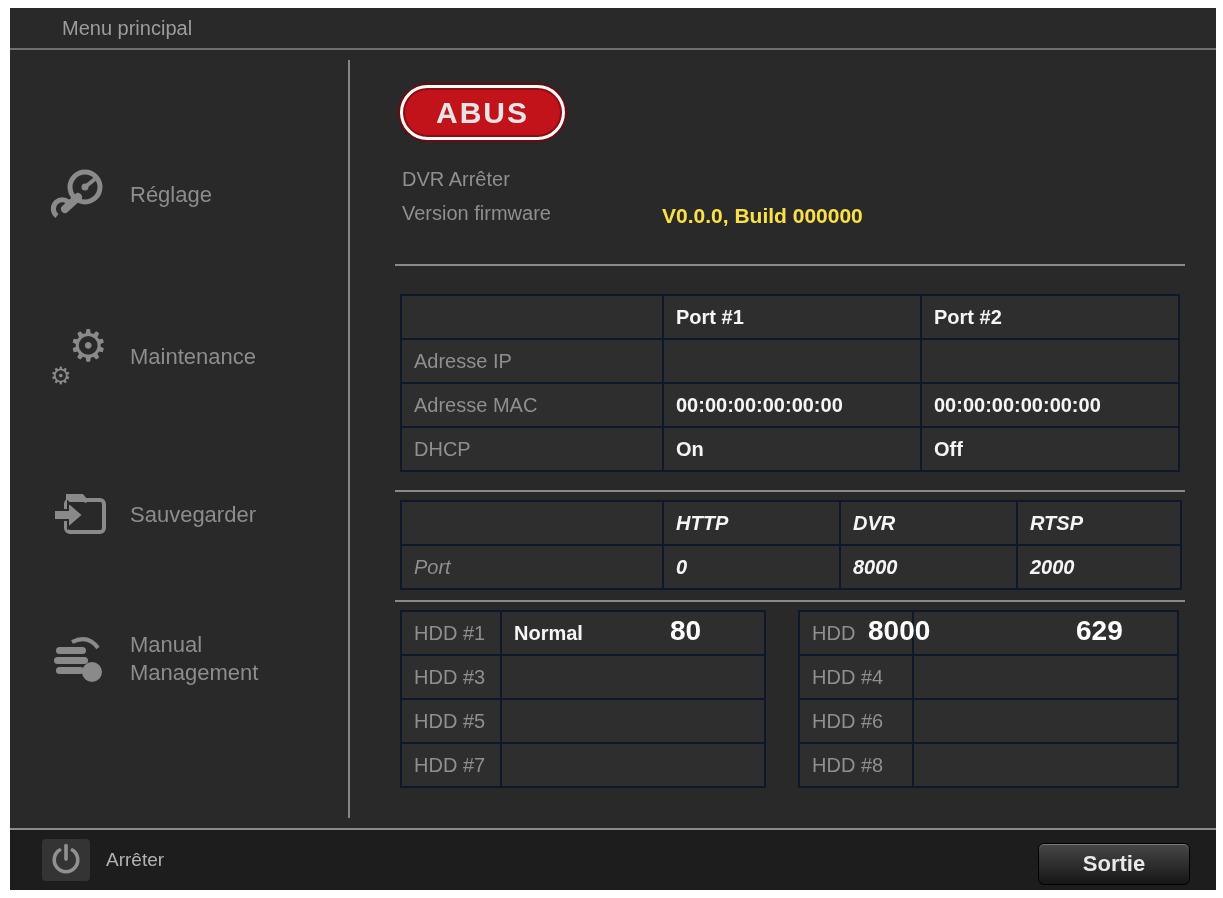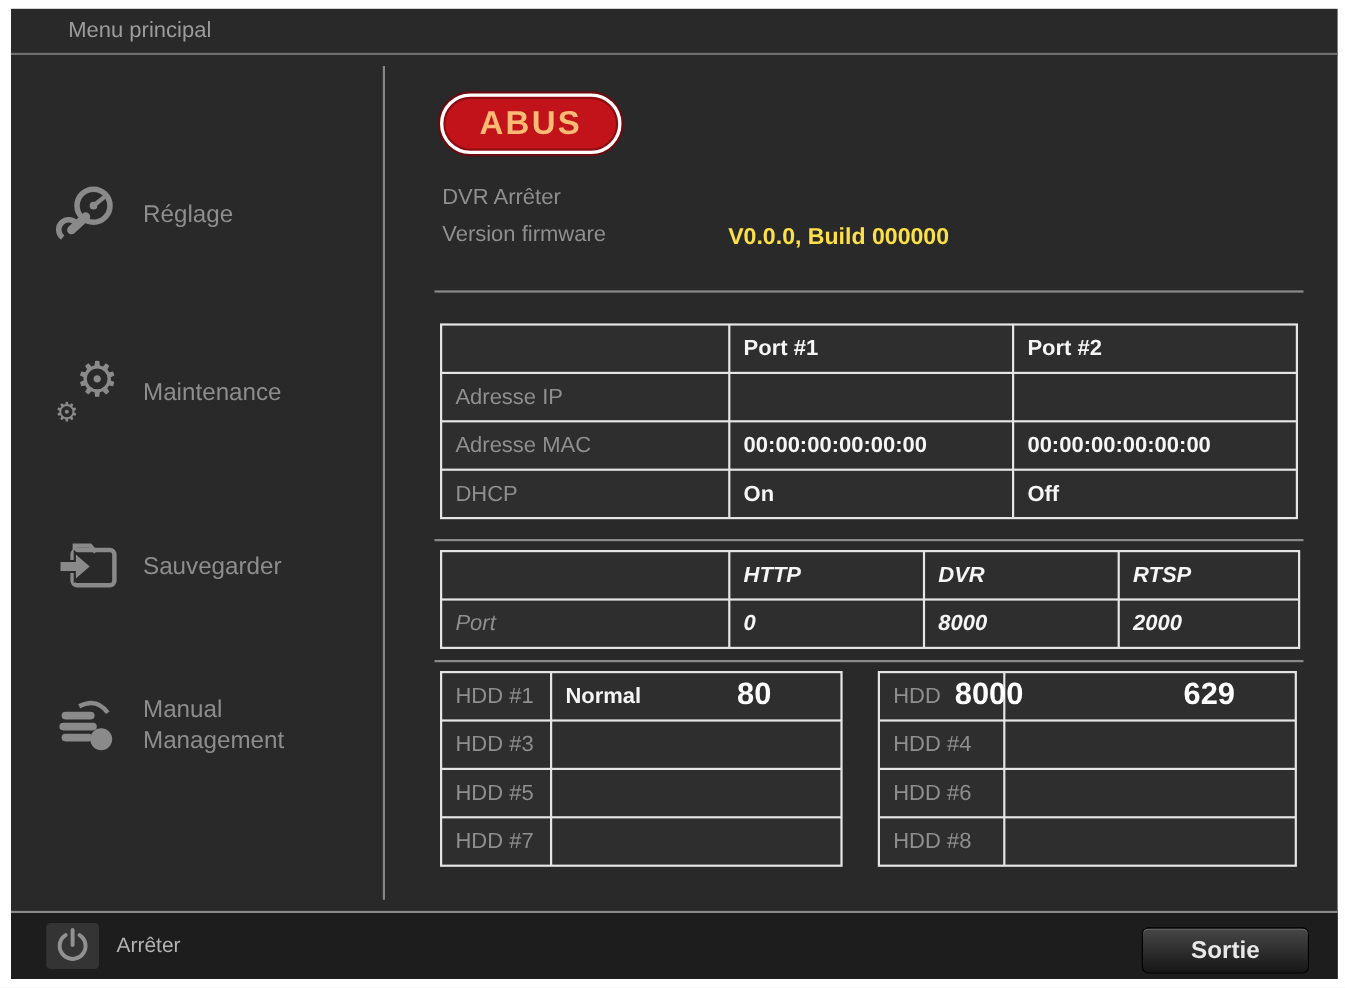--- a/index.html
+++ b/index.html
@@ -22,27 +22,27 @@
   .gear-wrap{position:relative;width:58px;height:58px;color:#8a8a8a;}
   .gear-big{position:absolute;right:0;top:-4px;font-size:44px;line-height:44px;}
   .gear-small{position:absolute;left:0;bottom:-2px;font-size:24px;line-height:24px;}
   .vdivider{position:absolute;left:338px;top:52px;height:758px;width:2px;
             background:#858585;}
   
   .abus-logo{position:absolute;left:390px;top:77px;width:159px;height:49px;
              background:#c2131b;border:3px solid #ffffff;border-radius:28px;
              box-shadow:inset 0 0 0 2px #8c0d12, 0 0 0 2px #6b0a0f;
              display:flex;align-items:center;justify-content:center;}
-  .abus-logo span{color:#fdba74;font-weight:bold;font-size:30px;letter-spacing:2px;}
+  .abus-logo span{color:#e5e5e5;font-weight:bold;font-size:30px;letter-spacing:2px;}
   .info-label{position:absolute;font-size:20px;color:#8f8f8f;}
   .info-value{position:absolute;font-size:21px;color:#fde047;font-weight:bold;}
   .divider{position:absolute;left:385px;width:790px;height:2px;background:#8a8a8a;}
   
   table.tbl{position:absolute;border-collapse:separate;border-spacing:2px;
-            background:#e5e5e5;}
+            background:#0f172a;}
   table.tbl td{background:#2e2e2e;height:42px;padding:0 0 0 12px;
                font-size:20px;vertical-align:middle;white-space:nowrap;overflow:hidden;}
   td.lbl{color:#8f8f8f;font-weight:normal;}
   td.val{color:#f5f5f5;font-weight:bold;}
   .n0{width:248px}.n1{width:244px}.n2{width:244px}
   .p0{width:248px}.p1{width:163px}.p2{width:163px}.p3{width:150px}
   .hL0{width:86px}.hL1{width:250px}
   .hR0{width:100px}.hR1{width:251px}
   .overlay-num{position:absolute;top:600px;height:46px;line-height:46px;
                color:#ffffff;font-weight:bold;font-size:28px;}

